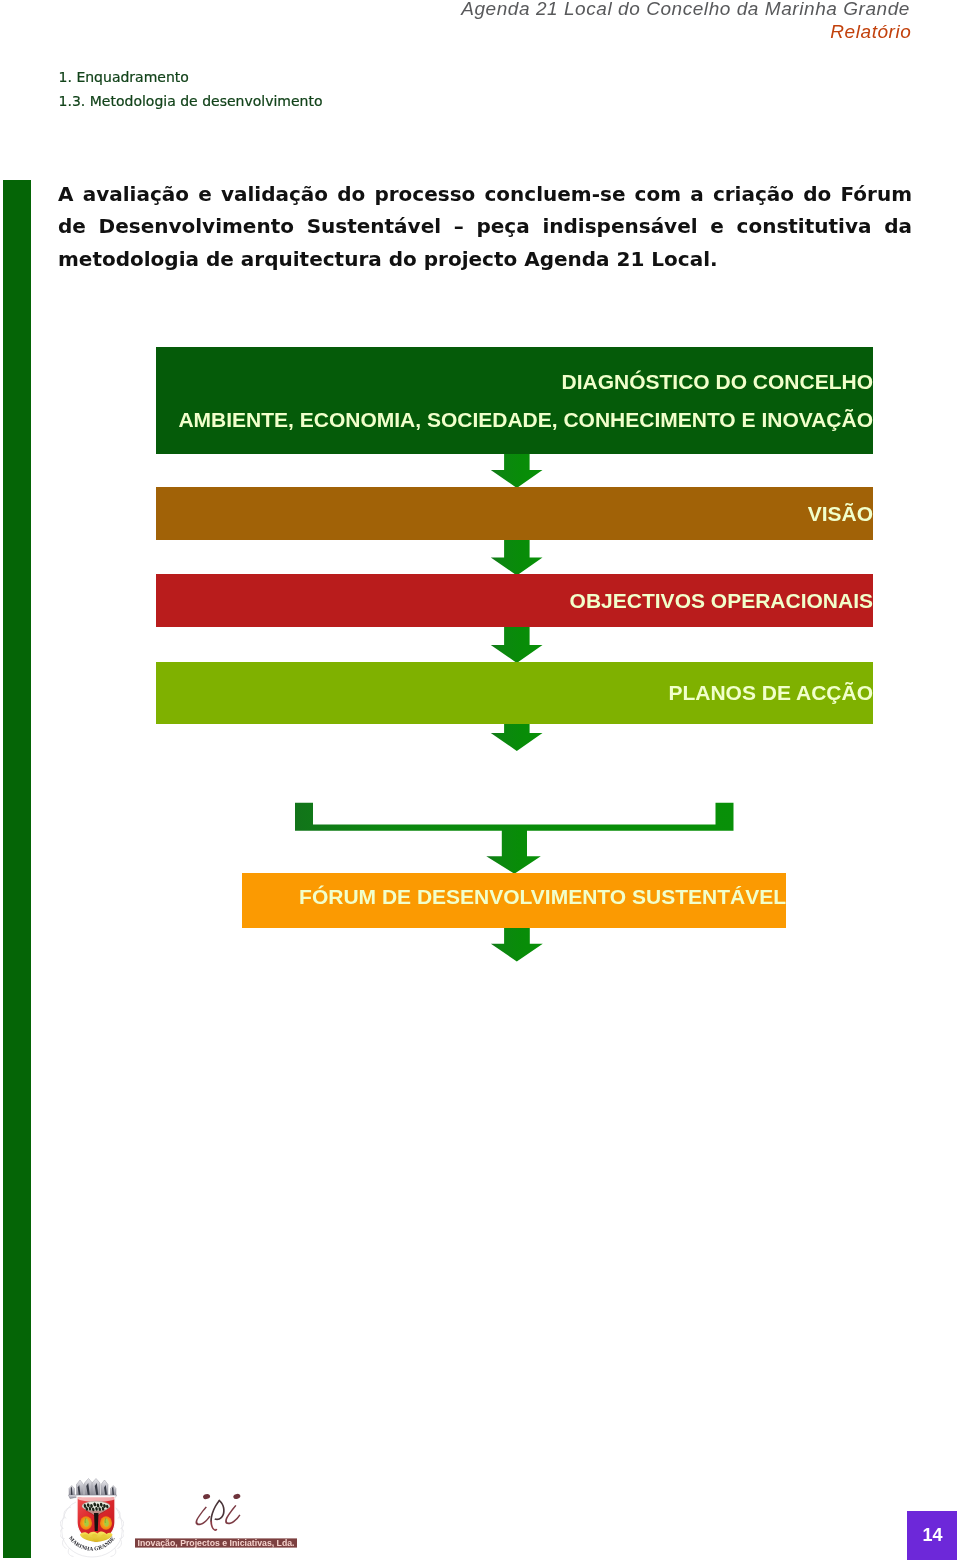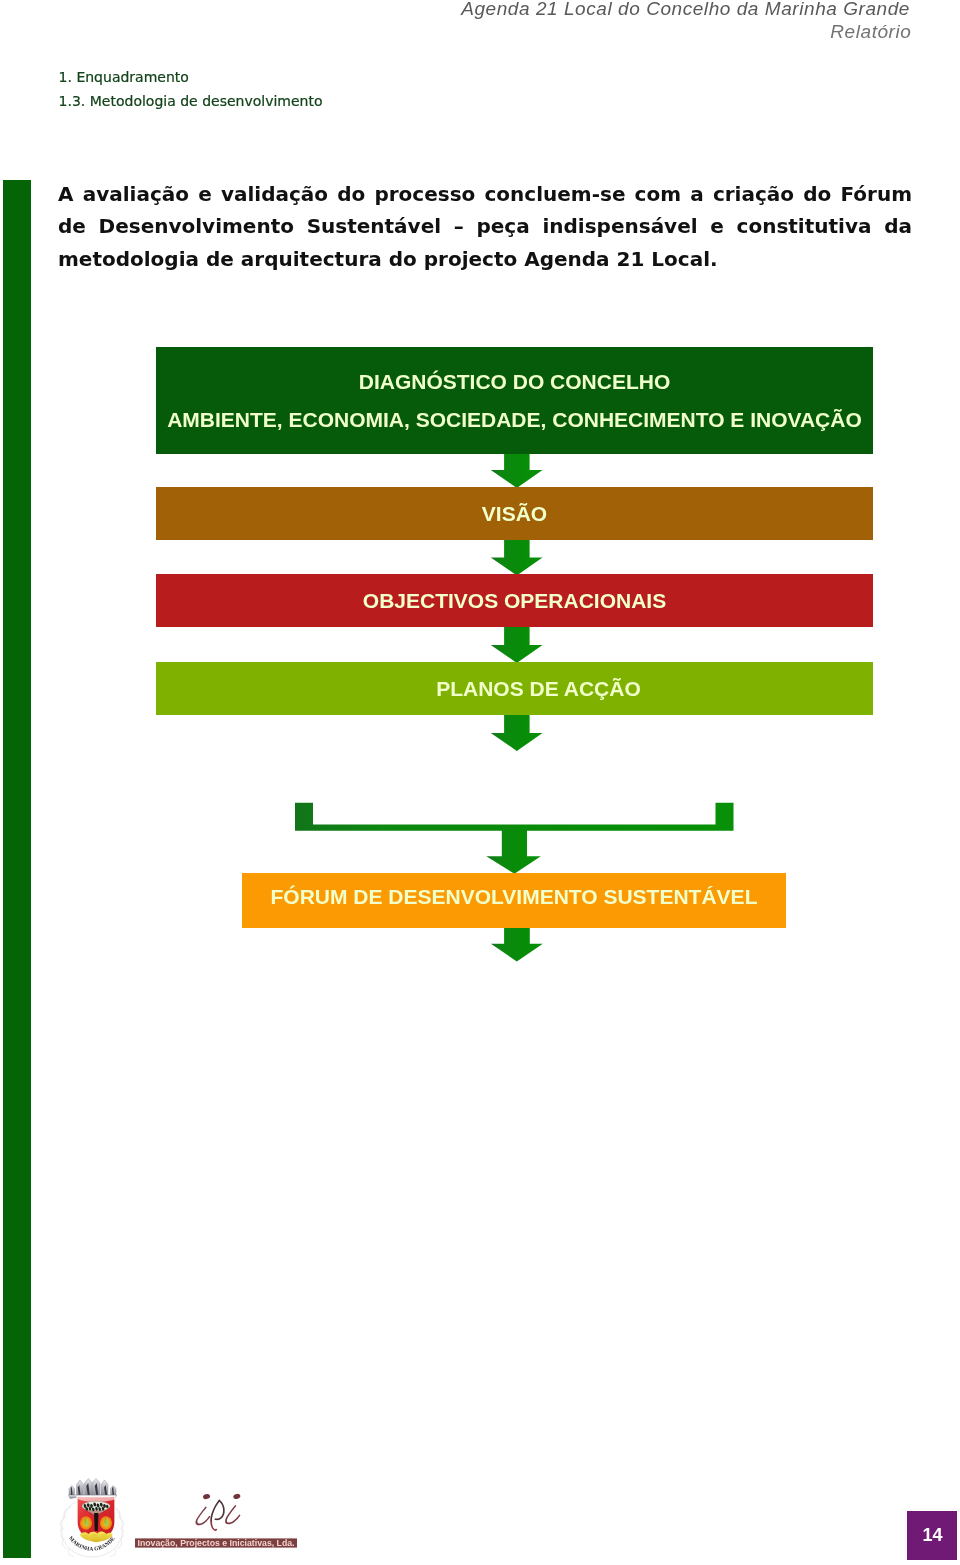--- a/index.html
+++ b/index.html
@@ -26,47 +26,47 @@
   #greenbar{position:absolute;left:3px;top:180px;width:28px;height:1378px;background:#056506;}
 
   
   #para{position:absolute;left:58px;top:177.6px;width:854px;font-size:20px;color:#111111;
         line-height:32.6px;text-align:justify;font-weight:bold;}
 
   
   #flow{position:absolute;left:0;top:0;width:960px;height:1565px;}
   #flow-arrows{position:absolute;left:0;top:0;}
   .fbox{position:absolute;box-sizing:border-box;display:flex;flex-direction:column;
-        align-items:center;justify-content:center;font-weight:bold;
+        align-items:flex-end;justify-content:center;font-weight:bold;
         text-align:center;color:#f1ffcb;font-family:"Liberation Sans",sans-serif;}
   #n-diagnostico{left:156px;top:347px;width:717px;height:107px;background:#055b09;}
   #n-diagnostico .l1{font-size:21px;line-height:24px;}
   #n-diagnostico .l2{font-size:21px;line-height:24px;margin-top:14px;}
   #n-visao{left:156px;top:487px;width:717px;height:53px;background:#7fb100;font-size:21px;}
   #n-objectivos{left:156px;top:574px;width:717px;height:53px;background:#7fb100;font-size:21px;}
-  #n-planos{left:156px;top:662px;width:717px;height:53px;background:#7fb100;font-size:21px;padding-left:48px;}
+  #n-planos{left:156px;top:662px;width:717px;height:62px;background:#7fb100;font-size:21px;padding-left:48px;}
   #n-indicadores{left:156px;top:750px;width:717px;height:53px;background:#7fb100;font-size:21px;}
   #n-forum{left:242px;top:873px;width:544px;height:55px;background:#fb9a02;font-size:21px;padding-bottom:7px;}
   #n-assinatura{left:242px;top:959px;width:544px;height:55px;background:#ffcc00;font-size:21px;letter-spacing:0.27px;padding-bottom:9px;}
 
   
   #pagebox{position:absolute;left:907px;top:1511px;width:49px;height:49px;background:#4a4a4a;
            display:flex;align-items:center;justify-content:center;color:#ffffff;
            font-size:18px;font-weight:bold;font-family:"Liberation Sans",sans-serif;padding-left:1px;}
   #footer{position:absolute;left:0;top:0;width:960px;height:1565px;}
   #logo-mg{position:absolute;left:60px;top:1478px;}
   #logo-ipi{position:absolute;left:135px;top:1492px;}
 </style>
 </head>
 <body>
 
 <div class="page">
 
   <div id="hdr-title" style="color: rgb(88, 89, 91);">Agenda 21 Local do Concelho da Marinha Grande</div>
-  <div id="hdr-sub" style="color: #737373;">Relatório</div>
+  <div id="hdr-sub" style="color: #c2410c;">Relatório</div>
 
   <div class="h-line" id="h-1" style="color: rgb(18, 67, 26);">1. Enquadramento</div>
   <div class="h-line" id="h-2" style="color: rgb(18, 67, 26);">1.3. Metodologia de desenvolvimento</div>
 
   <div id="greenbar" style="background-color: rgb(5, 101, 6);"></div>
 
   <div id="para">A avaliação e validação do processo concluem-se com a criação do Fórum de Desenvolvimento Sustentável – peça indispensável e constitutiva da metodologia de arquitectura do projecto Agenda 21 Local.</div>
 
   <div id="flow">
 
@@ -227,19 +227,19 @@
 
         <path d="M46.2 13.1 C42.4 18.3 37.8 24.8 37.2 28.4 C36.5 32.7 40.9 33.6 45.2 30.2
                  C47.6 28.2 49.5 25.8 50.9 23.3 L49.8 22.5 C48.4 25.0 46.5 27.3 44.3 29.0
                  C41.0 31.5 38.1 31.0 38.8 28.0 C39.4 24.9 43.5 18.8 47.3 13.7 Z" fill="#7c3b44"></path>
         <ellipse cx="47.6" cy="4.4" rx="3.2" ry="2.4" transform="rotate(-20 47.6 4.4)" fill="#6f343c"></ellipse>
       </g>
       <rect x="0" y="46.4" width="162" height="9.2" fill="#7c4040"></rect>
       <text x="81" y="53.6" text-anchor="middle" textLength="157" lengthAdjust="spacingAndGlyphs" font-family="'Liberation Sans',sans-serif" font-size="8.8" font-weight="bold" fill="#f5d2cc">Inovação, Projectos e Iniciativas, Lda.</text>
     </svg>
 
-    <div id="pagebox" style="background-color: #701a75;">
+    <div id="pagebox" style="background-color: #6d28d9;">
       <span>14</span>
     </div>
 
   </div>
 
 </div>
 
 </body></html>

